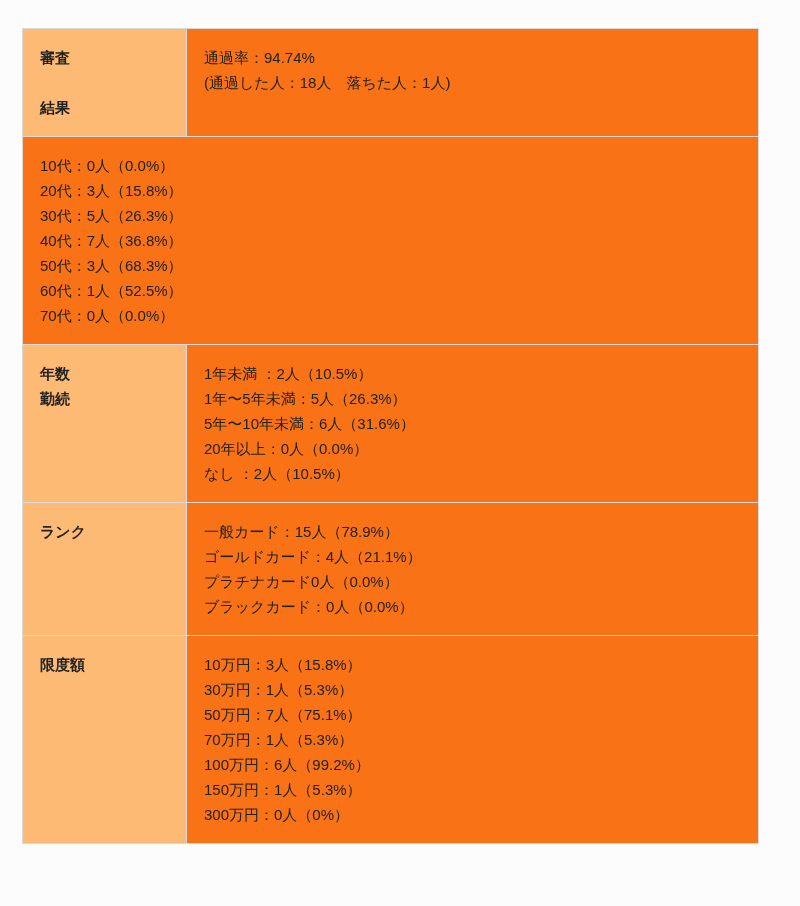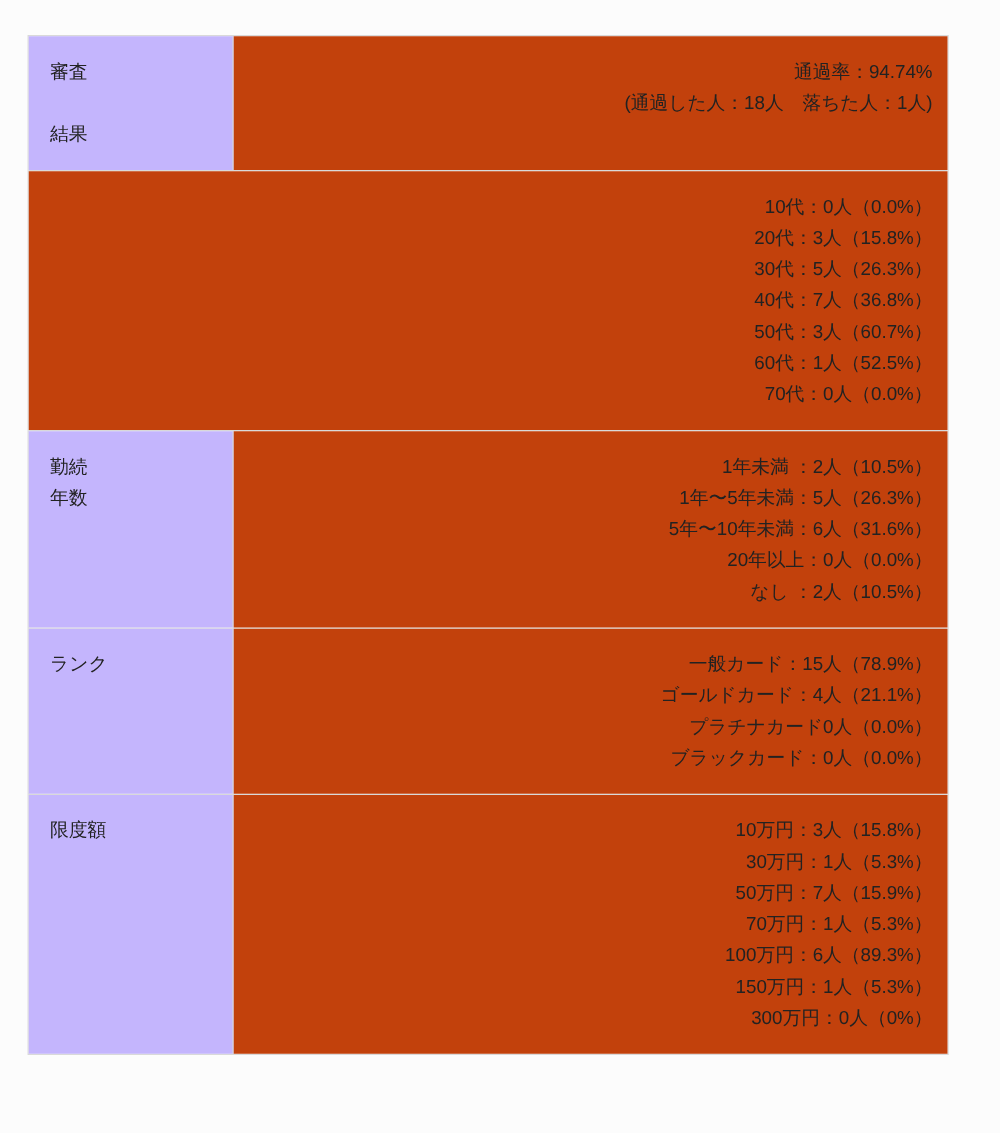--- a/index.html
+++ b/index.html
@@ -27,30 +27,30 @@
     display: flex;
     border-bottom: 1px solid #d9d9d9;
   }
   .trow:last-child {
     border-bottom: none;
   }
   .label-cell {
     width: 164px;
     flex-shrink: 0;
     box-sizing: border-box;
-    background: #c4b5fd;
+    background: #fdba74;
     border-right: 1px solid #d9d9d9;
     padding: 16px 12px 16px 17px;
+    font-weight: bold;
   }
   .value-cell {
     flex: 1;
     box-sizing: border-box;
-    background: #c2410c;
+    background: #f97316;
     padding: 16px 12px 16px 17px;
-    text-align: right;
   }
   .line {
     min-height: 25px;
     line-height: 25px;
     font-size: 15px;
     color: #222222;
     white-space: pre-wrap;
   }
 </style>
 </head>
@@ -70,30 +70,30 @@
         <div class="line">(通過した人：18人　落ちた人：1人)</div>
       </div>
     </div>
 
     <div class="trow">
       <div class="value-cell">
         <div class="line">10代：0人（0.0%）</div>
         <div class="line">20代：3人（15.8%）</div>
         <div class="line">30代：5人（26.3%）</div>
         <div class="line">40代：7人（36.8%）</div>
-        <div class="line">50代：3人（60.7%）</div>
+        <div class="line">50代：3人（68.3%）</div>
         <div class="line">60代：1人（52.5%）</div>
         <div class="line">70代：0人（0.0%）</div>
       </div>
     </div>
 
     <div class="trow">
       <div class="label-cell">
+        <div class="line">年数</div>
         <div class="line">勤続</div>
-        <div class="line">年数</div>
       </div>
       <div class="value-cell">
         <div class="line">1年未満 ：2人（10.5%）</div>
         <div class="line">1年〜5年未満：5人（26.3%）</div>
         <div class="line">5年〜10年未満：6人（31.6%）</div>
         <div class="line">20年以上：0人（0.0%）</div>
         <div class="line">なし ：2人（10.5%）</div>
       </div>
     </div>
 
@@ -109,22 +109,22 @@
       </div>
     </div>
 
     <div class="trow">
       <div class="label-cell">
         <div class="line">限度額</div>
       </div>
       <div class="value-cell">
         <div class="line">10万円：3人（15.8%）</div>
         <div class="line">30万円：1人（5.3%）</div>
-        <div class="line">50万円：7人（15.9%）</div>
+        <div class="line">50万円：7人（75.1%）</div>
         <div class="line">70万円：1人（5.3%）</div>
-        <div class="line">100万円：6人（89.3%）</div>
+        <div class="line">100万円：6人（99.2%）</div>
         <div class="line">150万円：1人（5.3%）</div>
         <div class="line">300万円：0人（0%）</div>
       </div>
     </div>
 
   </div>
 </div>
 
 </body></html>

